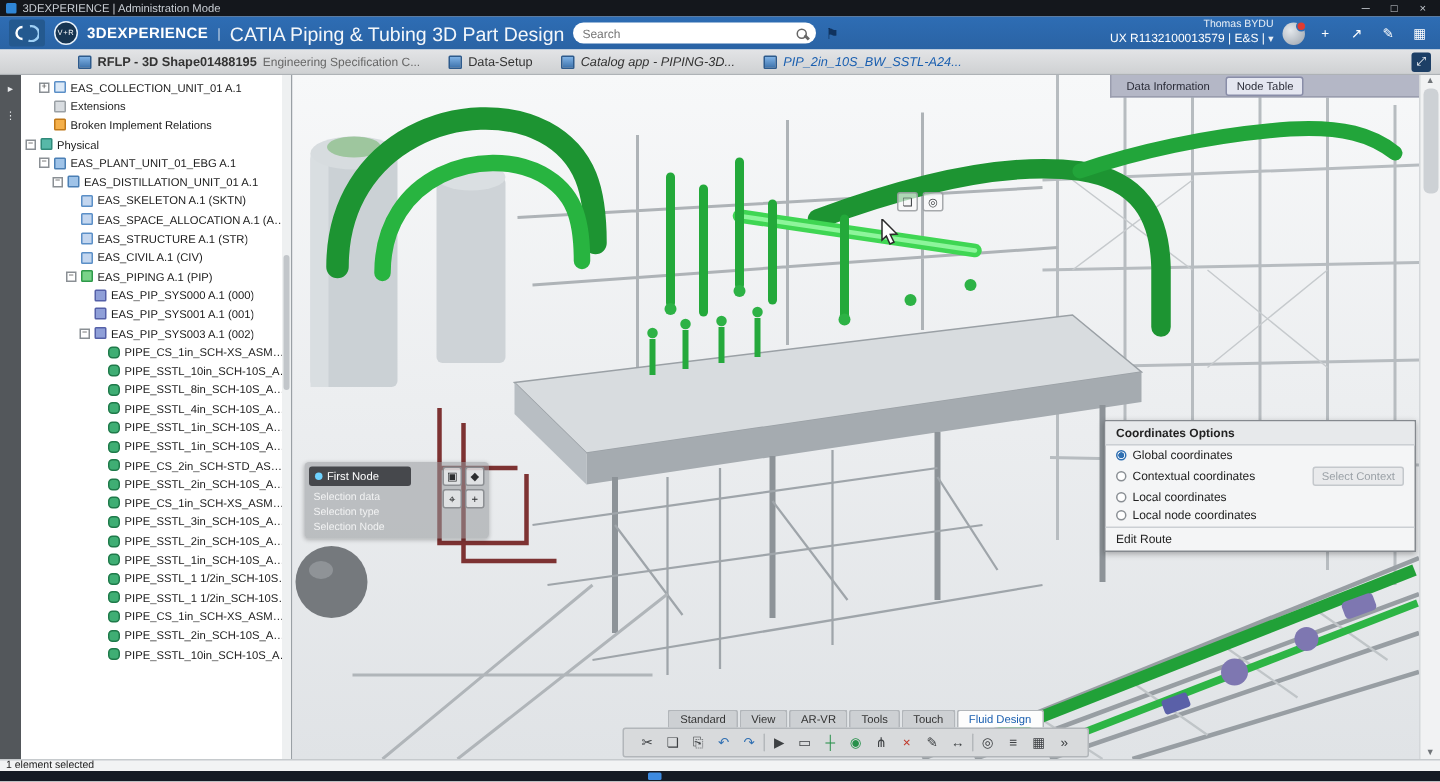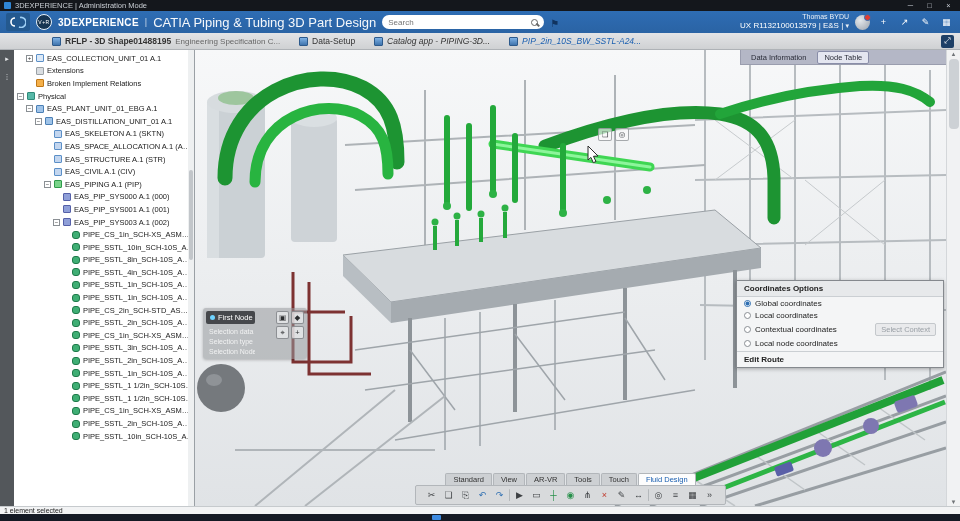--- a/index.html
+++ b/index.html
@@ -73,38 +73,38 @@
 
 .viewport{flex:1;position:relative;overflow:hidden;background:#eef0f2}
 svg.scene{position:absolute;inset:0;width:100%;height:100%}
 
 
 .rp-header{position:absolute;top:0;right:0;width:206px;height:15px;background:#b4b7c6;display:flex;align-items:flex-end;padding:0 3px;gap:4px;border-left:1px solid #9a9dae;border-bottom:1px solid #9a9dae}
 .rp-tab{font-size:7.5px;color:#2a2c38;padding:1px 6px;border-radius:2px;border:1px solid transparent;white-space:nowrap}
 .rp-tab.active{background:#e4e6f0;border-color:#898da8}
 
 
-.hud{position:absolute;left:8px;top:258px;width:104px;background:rgba(150,153,156,.55);border-radius:3px;padding:3px;display:flex;gap:21px;box-shadow:0 1px 3px rgba(0,0,0,.25)}
+.hud{position:absolute;left:8px;top:258px;width:123px;background:rgba(150,153,156,.55);border-radius:3px;padding:3px;display:flex;gap:21px;box-shadow:0 1px 3px rgba(0,0,0,.25)}
 .hud-left{flex:1;min-width:0}
 .hud-title{background:rgba(60,62,66,.92);color:#fff;font-size:7.5px;padding:2px 4px;border-radius:2px;display:flex;align-items:center;gap:3px;margin-bottom:2px;white-space:nowrap}
 .hud-dot{width:5px;height:5px;background:#6fd3ff;border-radius:50%;flex:none}
 .hud-row{font-size:7px;color:rgba(255,255,255,.8);padding:1.5px 3px;white-space:nowrap;overflow:hidden}
 .hud-grid{display:grid;grid-template-columns:13px 13px;grid-auto-rows:13px;gap:2px;align-content:start}
 .hud-btn{background:rgba(235,236,238,.75);border:1px solid rgba(120,124,128,.8);border-radius:2px;font-size:7.5px;display:flex;align-items:center;justify-content:center;color:#2c2e30}
 
 
 .coord-panel{position:absolute;right:2px;top:230px;width:208px;background:#f4f5f6;border:1px solid #85898e;box-shadow:0 1px 4px rgba(0,0,0,.3);font-size:8px}
 .cp-title{font-weight:bold;padding:3px 7px;background:#e7e9eb;border-bottom:1px solid #cbcfd3}
 .opt{display:flex;align-items:center;gap:4px;padding:1.5px 7px}
 .radio{width:7px;height:7px;border:1px solid #8a8f94;border-radius:50%;background:#fff;flex:none}
 .opt.checked .radio{border-color:#2f6fb2;background:radial-gradient(circle,#2f6fb2 0 1.8px,#fff 2.2px)}
 .ol{flex:1;color:#222;white-space:nowrap}
 .ctx-btn{font-size:7.5px;color:#9aa0a6;background:#e9eaec;border:1px solid #c4c8cc;padding:1px 5px;border-radius:2px;font-family:inherit;white-space:nowrap}
 .ctx-btn:empty{display:none}
-.cp-section{font-weight:bold;padding:3px 7px;border-top:1px solid #cbcfd3;margin-top:2px}
+.cp-section{font-weight:normal;padding:3px 7px;border-top:1px solid #cbcfd3;margin-top:2px}
 .manage-btn{display:block;width:calc(100% - 14px);margin:2px 7px 7px;padding:3px 0;font-size:8px;font-family:inherit;background:linear-gradient(#f4f5f6,#dddfe2);border:1px solid #a7adb3;border-radius:2px;color:#222;text-align:center}
 
 
 .dock{position:absolute;left:0;right:0;bottom:0;display:flex;flex-direction:column;align-items:center}
 .dock-tabs{display:flex;gap:1px}
 .dk-tab{font-size:7.5px;padding:1px 7px;background:#cdd0d3;border:1px solid #b2b6ba;border-bottom:none;border-radius:2px 2px 0 0;color:#333;white-space:nowrap}
 .dk-tab.active{background:#fdfdfd;color:var(--accent,#1a5fb0)}
 .dock-bar{display:flex;align-items:center;gap:2px;background:#d8dadc;border:1px solid #b2b6ba;border-radius:2px;padding:2px 8px;margin-bottom:1px}
 .dk-btn{width:15px;height:14px;display:flex;align-items:center;justify-content:center;font-size:9px;color:#3d4043;border-radius:2px}
 .dk-btn.red{color:#c0392b}.dk-btn.blue{color:#2f6fb2}.dk-btn.green{color:#27904a}
@@ -502,27 +502,27 @@
 
     <div class="coord-panel">
       <div class="cp-title">Coordinates Options</div>
       <div class="opt checked">
           <span class="radio"></span>
           <span class="ol">Global coordinates</span>
 
         </div>
         <div class="opt">
           <span class="radio"></span>
-          <span class="ol">Local coordinates</span>
-
+          <span class="ol">Contextual coordinates</span>
+          <button class="ctx-btn">Select Context</button>
         </div>
         <div class="opt">
           <span class="radio"></span>
-          <span class="ol">Contextual coordinates</span>
-          <button class="ctx-btn">Select Context</button>
+          <span class="ol">Local coordinates</span>
+
         </div>
         <div class="opt">
           <span class="radio"></span>
           <span class="ol">Local node coordinates</span>
 
         </div>
       <div class="cp-section">Edit Route</div>
     </div>
 
     <div class="drag-badge">

